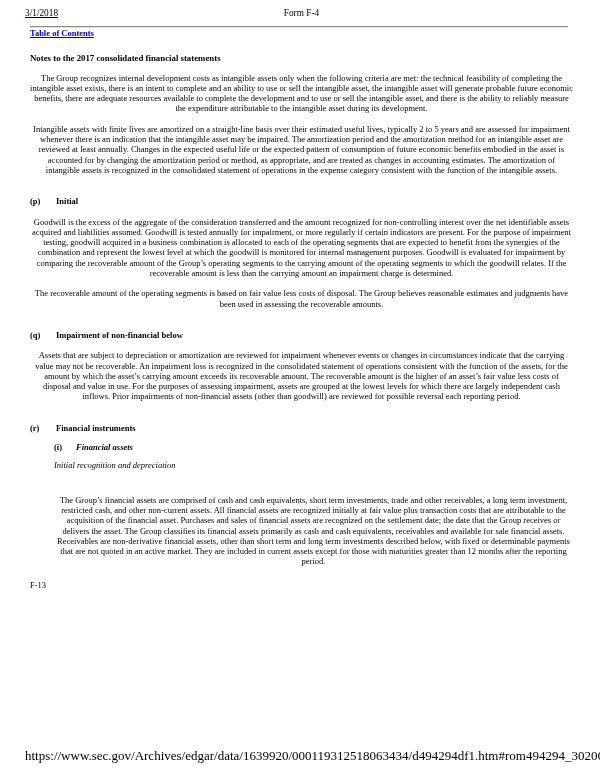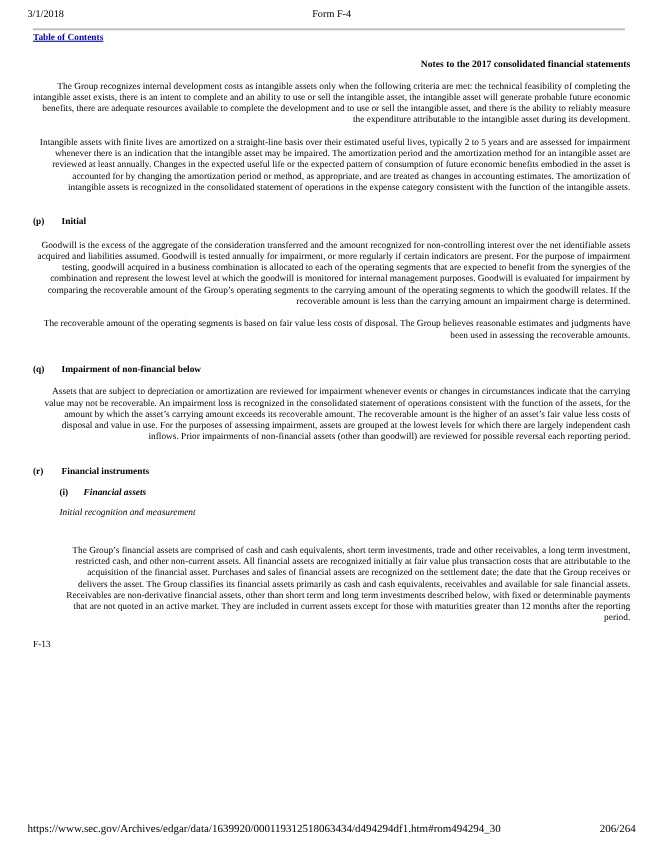--- a/index.html
+++ b/index.html
@@ -10,21 +10,21 @@
     color: #000;
     overflow: hidden;
     position: relative;
   }
   .print-header {
     position: absolute;
     top: 8px; left: 25px; right: 22px;
     font-size: 9.3px;
     height: 12px;
   }
-  .print-header .date { position: absolute; left: 0; top: 0; }
+  .print-header .date { position: absolute; left: 0; top: 0; text-decoration: underline; }
   .print-header .doc-title { position: absolute; left: 0; right: 0; top: 0; text-align: center; }
   .header-rule {
     position: absolute;
     top: 26px; left: 30px; right: 32px;
     border: none;
     border-top: 1px solid #8c8c8c;
     border-bottom: 1px solid #e3e3e3;
     height: 0;
   }
   main {
@@ -39,23 +39,22 @@
     color: #0000cc;
     font-weight: bold;
     text-decoration: underline;
     cursor: pointer;
   }
   h1.notes-heading {
     margin-top: 15px;
     font-size: 8.8px;
     font-weight: bold;
     line-height: 10.3px;
-    text-align: right;
   }
-  p.para { margin-top: 10px; text-align: right; }
+  p.para { margin-top: 10px; text-align: center; }
   p.first-para { margin-top: 9px; }
   .sec-head {
     margin-top: 21px;
     font-weight: bold;
     display: flex;
   }
   .sec-head .marker { width: 26px; flex: 0 0 26px; }
   .subsec { padding-left: 24px; }
   .sub-head {
     margin-top: 9px;
@@ -64,21 +63,21 @@
     display: flex;
   }
   .sub-head .marker2 { width: 22px; flex: 0 0 22px; font-style: normal; font-weight: bold; }
   .sub-italic-heading { margin-top: 8px; font-style: italic; }
   .subsec p.para { margin-top: 24px; }
   .sec-para { margin-top: 8px; }
   .page-number { margin-top: 13px; text-align: left; }
   .print-footer {
     position: absolute;
     left: 25px; right: 22px; top: 748px;
-    font-size: 10px;
+    font-size: 13px;
     display: flex;
     justify-content: space-between;
   }
 </style>
 </head>
 <body>
 
 <header class="print-header">
   <span class="date">3/1/2018</span>
   <span class="doc-title">Form F-4</span>
@@ -112,21 +111,21 @@
   <div class="sec-head">
     <span class="marker">(r)</span>
     <span class="sec-title">Financial instruments</span>
   </div>
 
   <div class="subsec">
     <div class="sub-head">
       <span class="marker2">(i)</span>
       <span>Financial assets</span>
     </div>
-    <div class="sub-italic-heading">Initial recognition and measurement</div>
+    <div class="sub-italic-heading">Initial recognition and depreciation</div>
     <p class="para">The Group’s financial assets are comprised of cash and cash equivalents, short term investments, trade and other receivables, a long term investment, restricted cash, and other non-current assets. All financial assets are recognized initially at fair value plus transaction costs that are attributable to the acquisition of the financial asset. Purchases and sales of financial assets are recognized on the settlement date; the date that the Group receives or delivers the asset. The Group classifies its financial assets primarily as cash and cash equivalents, receivables and available for sale financial assets. Receivables are non-derivative financial assets, other than short term and long term investments described below, with fixed or determinable payments that are not quoted in an active market. They are included in current assets except for those with maturities greater than 12 months after the reporting period.</p>
   </div>
 
   <div class="page-number">F-13</div>
 
 </main>
 
 <footer class="print-footer">
   <span>https://www.sec.gov/Archives/edgar/data/1639920/000119312518063434/d494294df1.htm#rom494294_30</span>
   <span>206/264</span>

